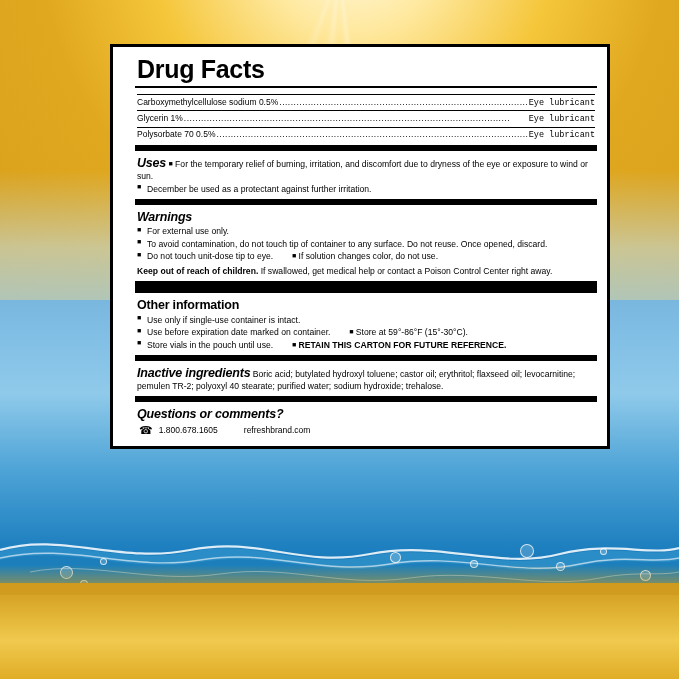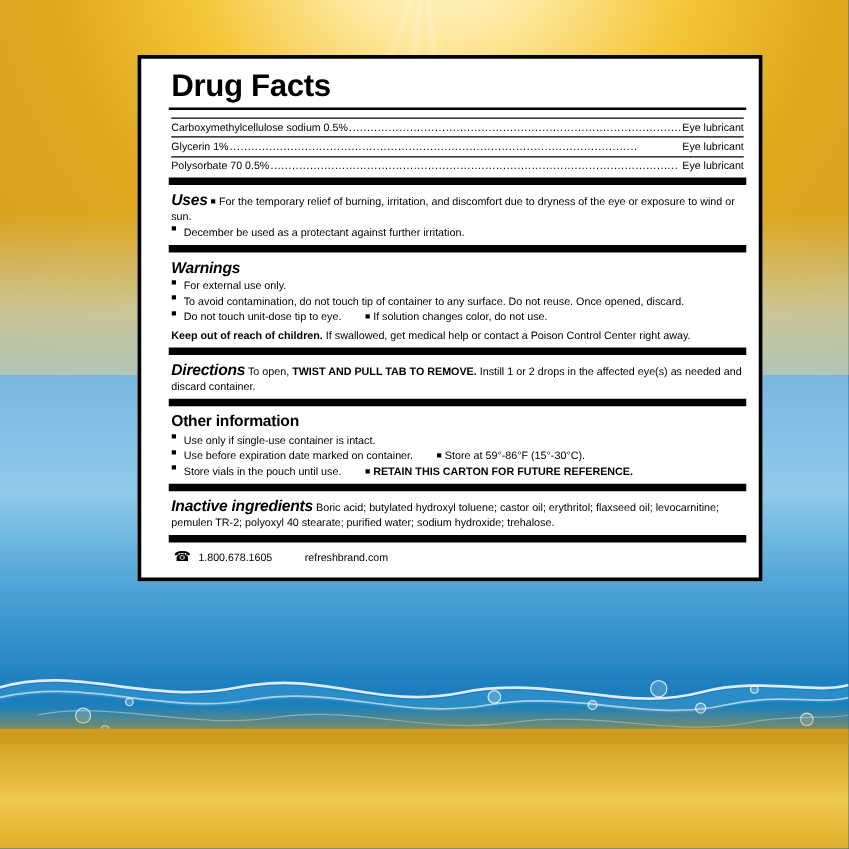--- a/index.html
+++ b/index.html
@@ -134,21 +134,21 @@
     font-size: 8.5px;
   }
   .ing-name { flex: 0 0 auto; }
   .ing-dots {
     flex: 1 1 auto;
     overflow: hidden;
     letter-spacing: .5px;
     margin: 0 1px;
     color: #000;
   }
-  .ing-purpose { flex: 0 0 auto; }
+  .ing-purpose { flex: 0 0 auto; font-family: Liberation Mono, monospace; }
 
   .inline-hdr {
     font-weight: bold;
     font-style: italic;
     font-size: 12.5px;
     letter-spacing: -0.2px;
     text-align: right;
   }
   .inline-hdr-upright {
     font-weight: bold;
@@ -280,24 +280,20 @@
       <span class="contact-sep" style="display:inline-block;"></span>
       <span class="sq">■</span>
       <span>If solution changes color, do not use.</span>
     </div>
     <div class="para">
       <span class="b">Keep out of reach of children.</span><span> If swallowed, get medical help or contact a Poison Control Center right away.</span>
     </div>
   </div>
   <div class="rule-thick"></div>
 
-  <div class="sec">
-    <span class="inline-hdr">Directions</span>
-    <span>To open, </span><span class="b">TWIST AND PULL TAB TO REMOVE.</span><span> Instill 1 or 2 drops in the affected eye(s) as needed and discard container.</span>
-  </div>
   <div class="rule-thick"></div>
 
   <div class="sec">
     <div class="inline-hdr-upright">Other information</div>
     <div class="bullet-line">
       <span>Use only if single-use container is intact.</span>
     </div>
     <div class="bullet-line">
       <span>Use before expiration date marked on container.</span>
       <span class="contact-sep" style="display:inline-block;"></span>
@@ -313,20 +309,21 @@
   </div>
   <div class="rule-thick"></div>
 
   <div class="sec">
     <span class="inline-hdr">Inactive ingredients</span>
     <span>Boric acid; butylated hydroxyl toluene; castor oil; erythritol; flaxseed oil; levocarnitine; pemulen TR-2; polyoxyl 40 stearate; purified water; sodium hydroxide; trehalose.</span>
   </div>
   <div class="rule-thick"></div>
 
   <div class="sec">
+    <div class="qmark">Questions or comments?</div>
     <div class="contact-row">
       <span class="phone-glyph">☎</span>
       <span>1.800.678.1605</span>
       <span class="contact-sep"></span>
       <span>refreshbrand.com</span>
     </div>
   </div>
 
 </div>
 

